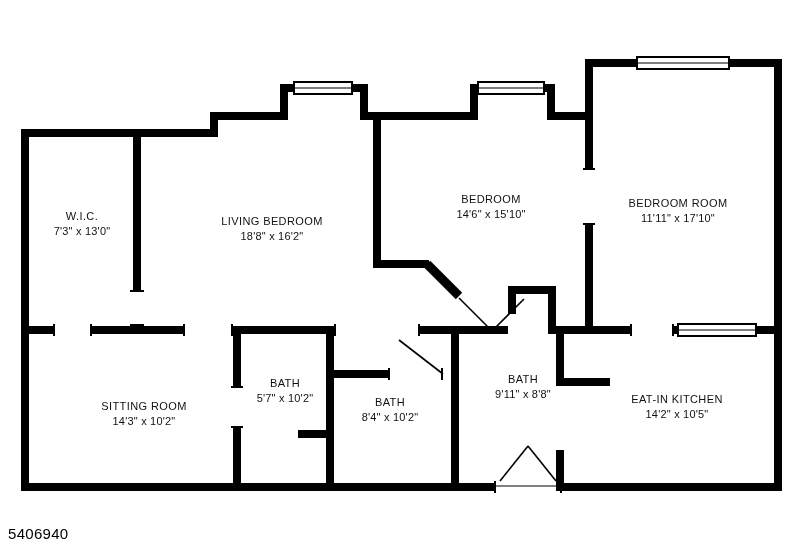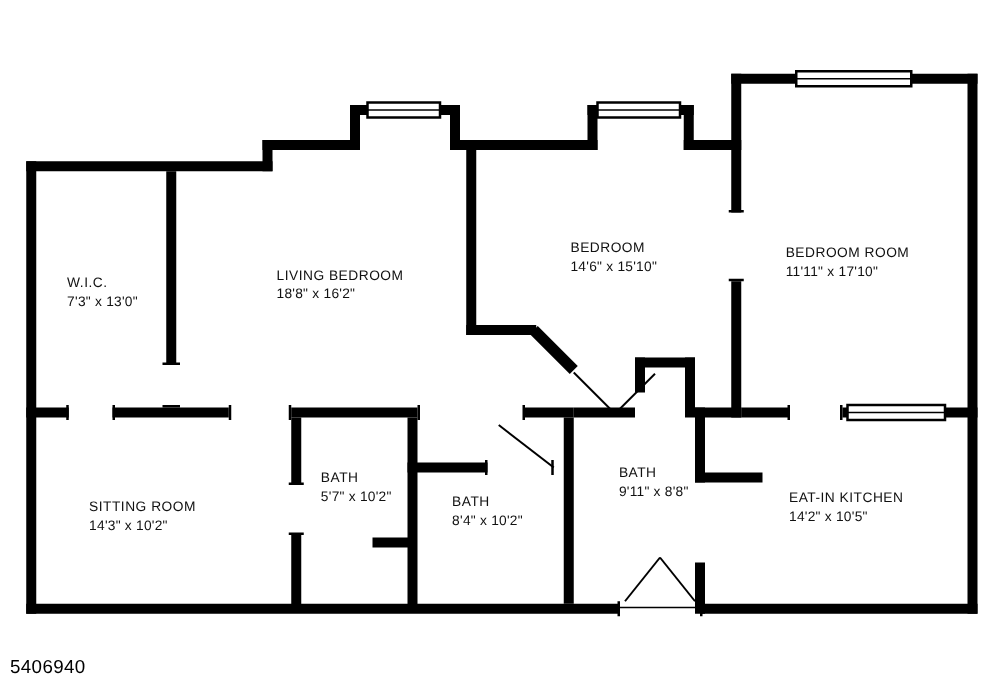--- a/index.html
+++ b/index.html
@@ -4,21 +4,21 @@
 <style>
   html,body{margin:0;padding:0;}
   body{
     width:800px;height:555px;position:relative;overflow:hidden;
     background:#ffffff;
     font-family:"Liberation Sans", sans-serif;
   }
   .plan-svg{position:absolute;left:0;top:0;}
   .room-label{
     position:absolute;transform:translate(-50%,-50%);
-    color:#111111;white-space:nowrap;line-height:1.25;
+    text-align:center;color:#111111;white-space:nowrap;line-height:1.25;
   }
   .room-name{font-size:11px;letter-spacing:.4px;}
   .room-dims{font-size:11px;letter-spacing:.2px;margin-top:1px;}
   .listing-id{
     position:absolute;left:8px;top:525px;
     font-size:15px;color:#000000;letter-spacing:.3px;
   }
 </style>
 </head>
 <body>
@@ -125,37 +125,37 @@
       <rect x="637" y="57" width="92" height="12" fill="#fff" stroke="#000" stroke-width="2"></rect>
       <line x1="637" y1="63" x2="729" y2="63" stroke="#000" stroke-width="1.2"></line>
     </g>
     <g>
       <rect x="678" y="324" width="78" height="12" fill="#fff" stroke="#000" stroke-width="2"></rect>
       <line x1="678" y1="330" x2="756" y2="330" stroke="#000" stroke-width="1.2"></line>
     </g>
   </g>
 </svg>
 
-<div class="room-label" style="left:82px;top:235px">
+<div class="room-label" style="left:82px;top:224px">
   <div class="room-name">W.I.C.</div>
   <div class="room-dims">7'3" x 13'0"</div>
 </div>
 <div class="room-label" style="left:272px;top:229px">
   <div class="room-name">LIVING BEDROOM</div>
   <div class="room-dims">18'8" x 16'2"</div>
 </div>
 <div class="room-label" style="left:491px;top:207px">
   <div class="room-name">BEDROOM</div>
   <div class="room-dims">14'6" x 15'10"</div>
 </div>
 <div class="room-label" style="left:678px;top:211px">
   <div class="room-name">BEDROOM ROOM</div>
   <div class="room-dims">11'11" x 17'10"</div>
 </div>
-<div class="room-label" style="left:114px;top:414px">
+<div class="room-label" style="left:144px;top:414px">
   <div class="room-name">SITTING ROOM</div>
   <div class="room-dims">14'3" x 10'2"</div>
 </div>
 <div class="room-label" style="left:285px;top:391px">
   <div class="room-name">BATH</div>
   <div class="room-dims">5'7" x 10'2"</div>
 </div>
 <div class="room-label" style="left:390px;top:410px">
   <div class="room-name">BATH</div>
   <div class="room-dims">8'4" x 10'2"</div>

